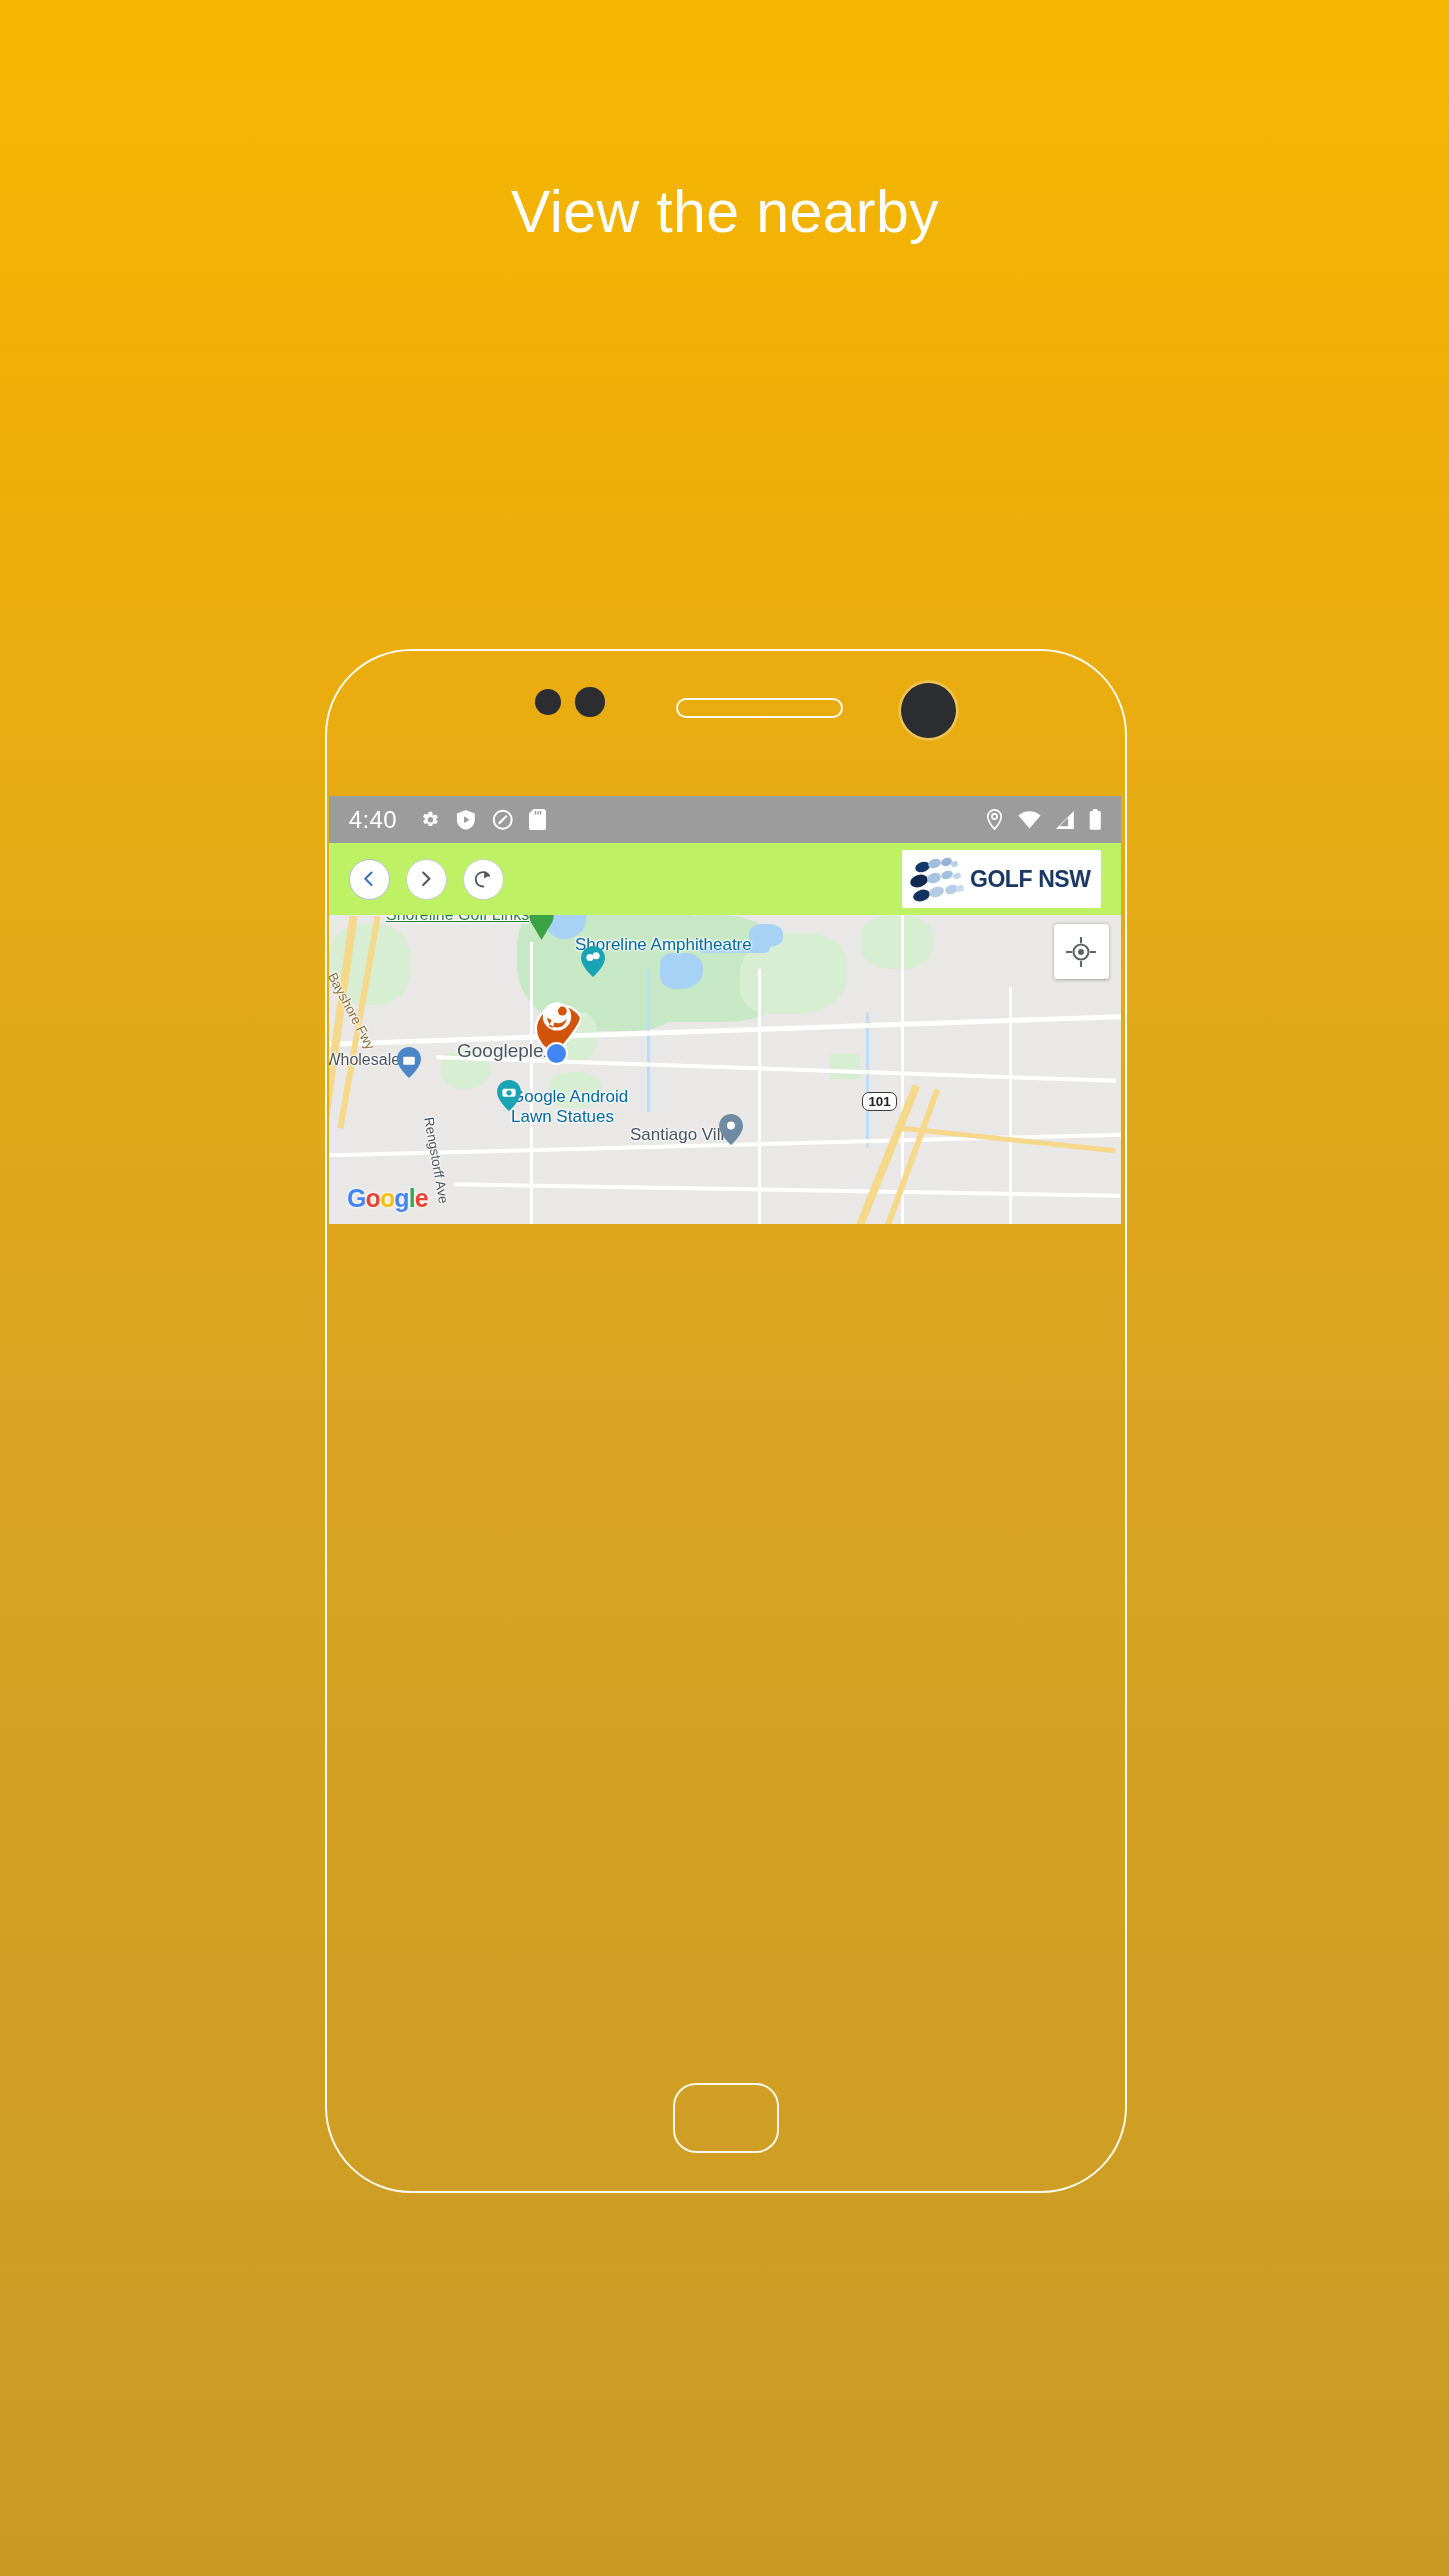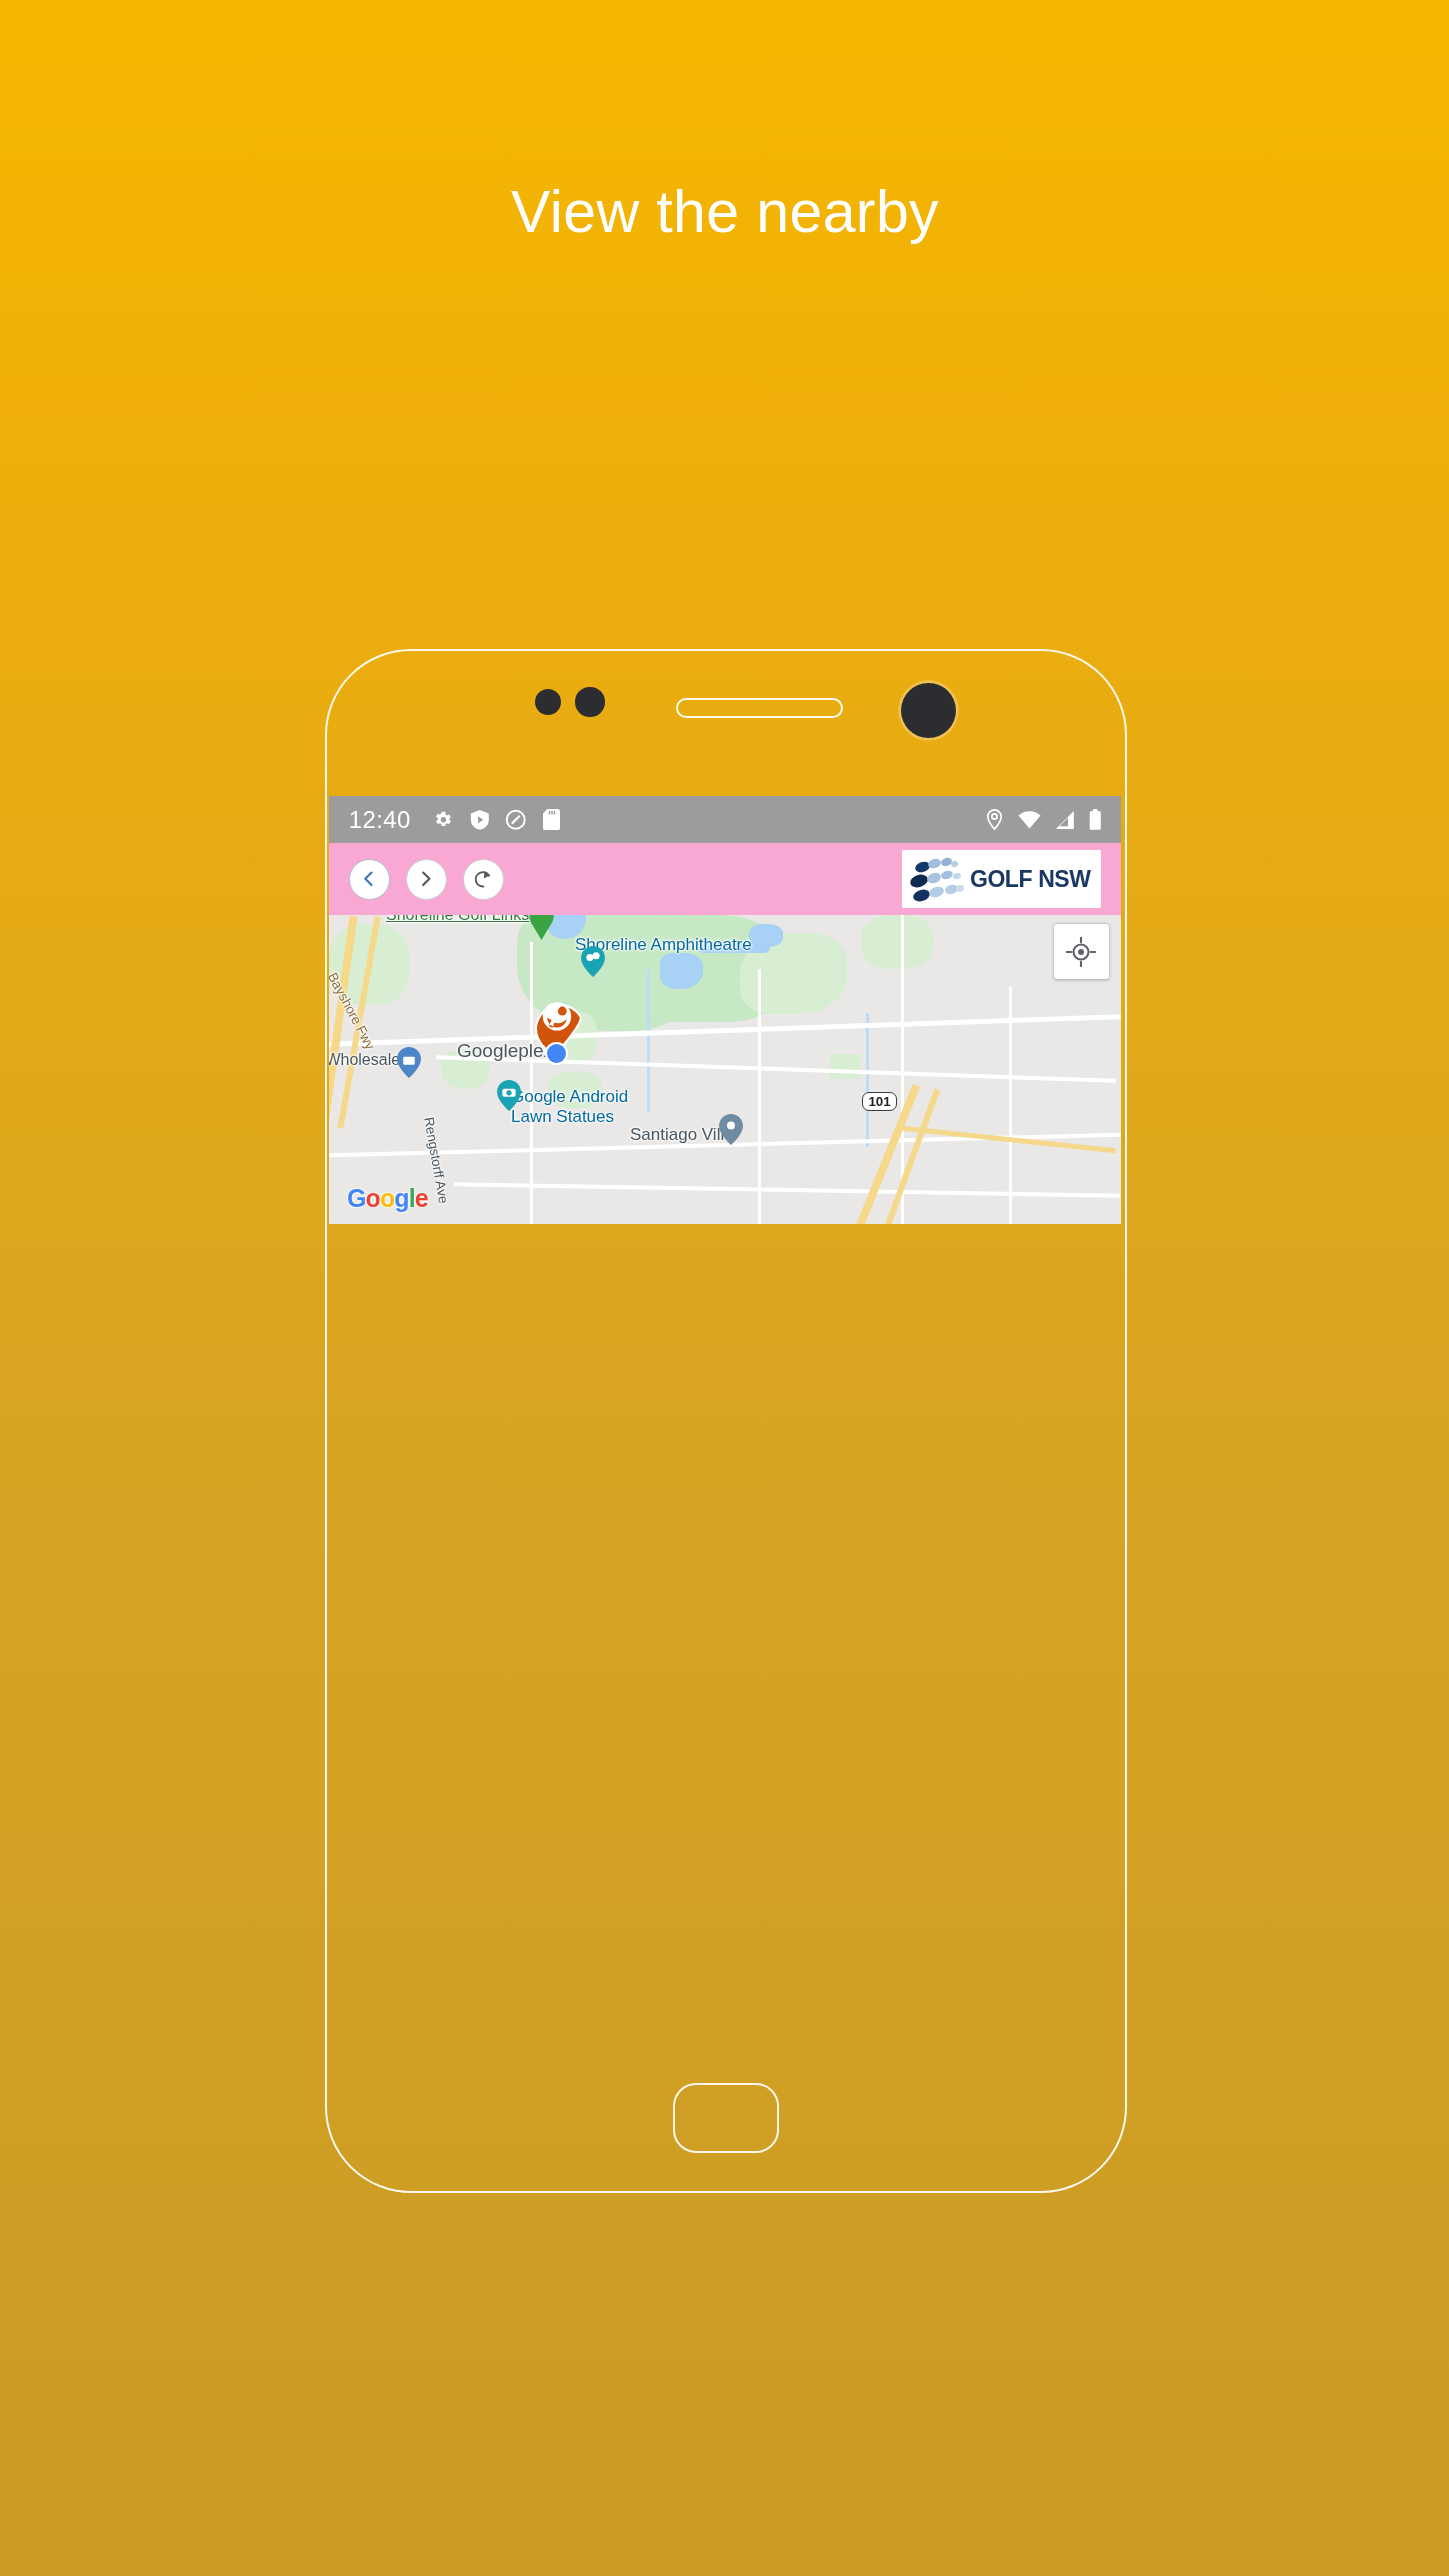--- a/index.html
+++ b/index.html
@@ -77,21 +77,21 @@
     display: flex; align-items: center; padding: 0 19.7px;
     color: #ffffff;
   }
   .sb-time { font-size: 24px; font-weight: 400; letter-spacing: 0.4px; }
   .sb-left-icons { display:flex; align-items:center; gap: 16px; margin-left: 21.5px; }
   .sb-right-icons { display:flex; align-items:center; gap: 14.3px; margin-left: auto; }
   .sb-ic { display:block; }
 
   
   .apphdr {
-    height: 72px; background: #f9a8d4;
+    height: 72px; background: #bef264;
     display: flex; align-items: center; padding: 0 0 0 19.7px;
     position: relative;
   }
   .navbtn {
     width: 41px; height: 41px; border-radius: 50%;
     border: 1.4px solid #c8ccd4; background: #ffffff;
     display: flex; align-items: center; justify-content: center;
     margin-right: 16px;
   }
   .navbtn.accent { border-color: #aebdd4; }
@@ -181,21 +181,21 @@
     </div>
   <div class="speaker"></div>
   <div class="front-cam"></div>
   <div class="home-btn"></div>
 </div>
 
 <div class="screen">
 <div class="screen-inner">
 
   <div class="statusbar">
-    <div class="sb-time">12:40</div>
+    <div class="sb-time">4:40</div>
     <div class="sb-left-icons">
       <svg class="sb-ic" width="21.5" height="21.5" viewBox="0 0 24 24" fill="#fff">
             <path d="M19.1 12.9a7.5 7.5 0 000-1.8l2-1.5-2-3.4-2.3 1a7.4 7.4 0 00-1.6-.9L14.8 3h-4l-.4 2.3c-.6.2-1.1.5-1.6.9l-2.3-1-2 3.4 2 1.5a7.5 7.5 0 000 1.8l-2 1.5 2 3.4 2.3-1c.5.4 1 .7 1.6.9l.4 2.3h4l.4-2.3c.6-.2 1.1-.5 1.6-.9l2.3 1 2-3.4-2-1.5zM12.8 15a3 3 0 110-6 3 3 0 010 6z"></path>
           </svg>
       <svg class="sb-ic" width="19.7" height="21.5" viewBox="0 0 22 24" fill="#fff">
             <path d="M11 1L1 5v7c0 6 4.2 10 10 11 5.8-1 10-5 10-11V5L11 1zm-2 7l6 4-6 4V8z"></path>
           </svg>
       <svg class="sb-ic" width="21.5" height="21.5" viewBox="0 0 24 24">
             <circle cx="12" cy="12" r="10" fill="none" stroke="#fff" stroke-width="2.2"></circle>
             <path d="M7.5 16.5L16.5 7.5" stroke="#fff" stroke-width="2.2"></path>

